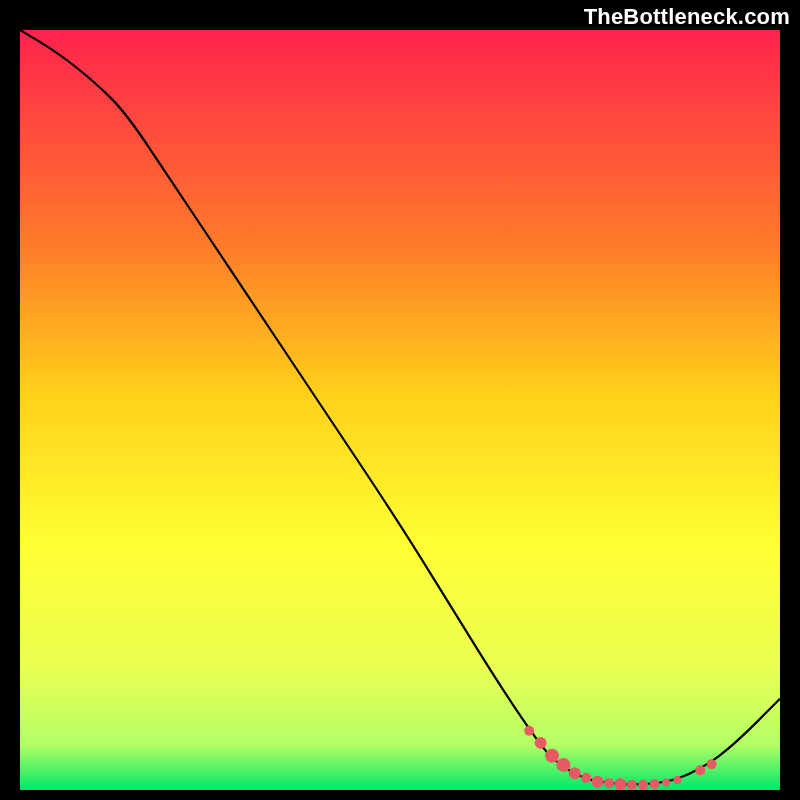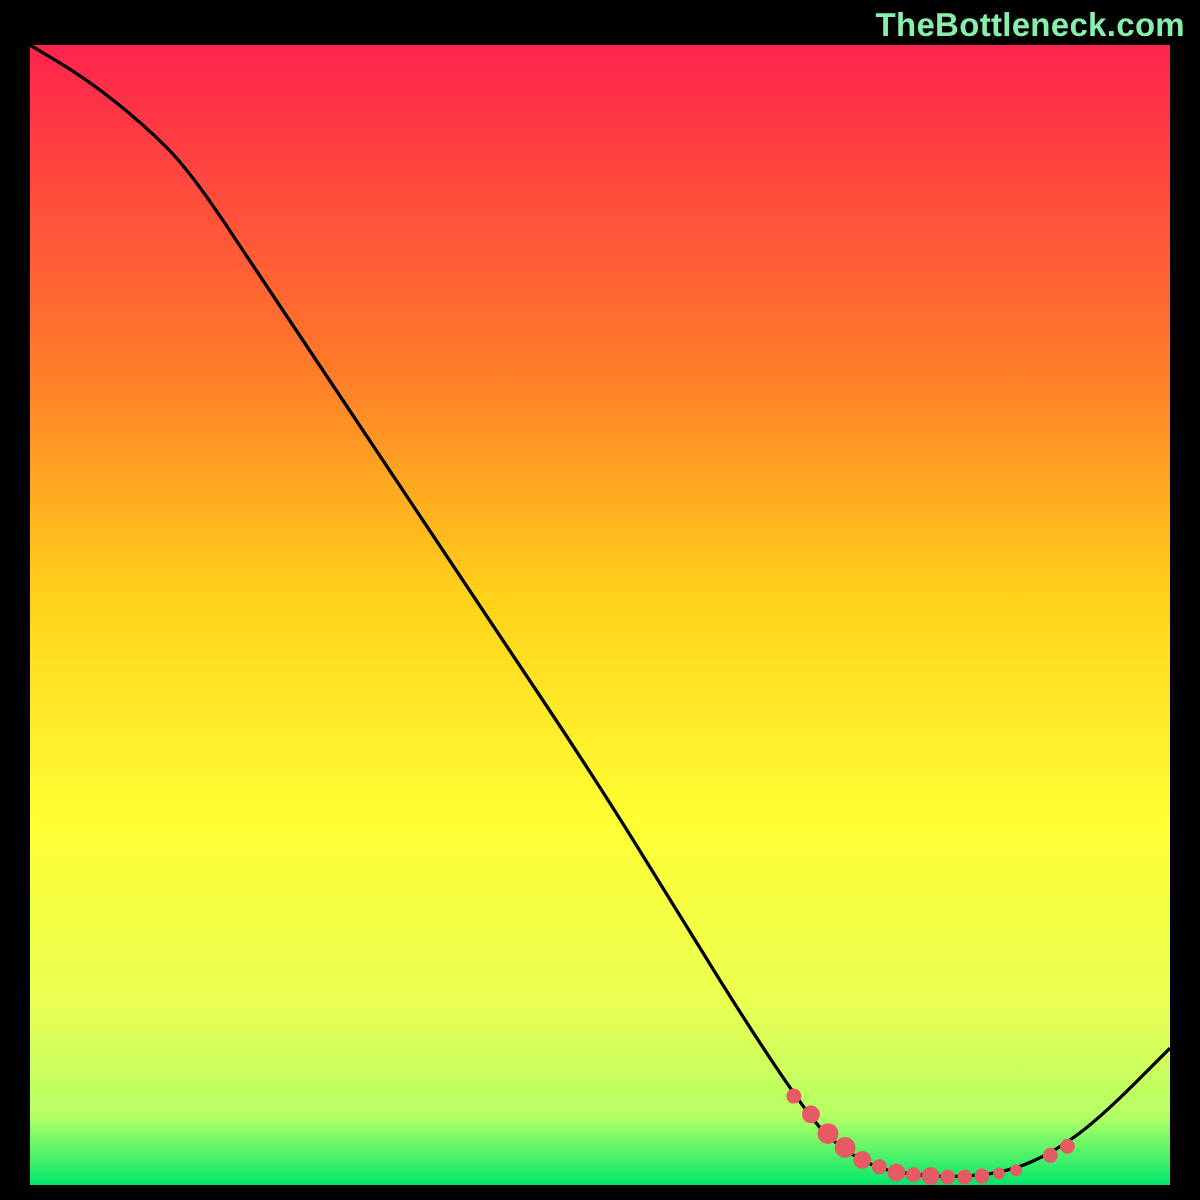--- a/index.html
+++ b/index.html
@@ -14,21 +14,21 @@
   .stage {
     position: relative;
     width: 800px;
     height: 800px;
     background: #000;
   }
   .attribution {
     position: absolute;
     top: 4px;
     right: 10px;
-    color: #86efac;
+    color: #ffffff;
     font-size: 22px;
     font-weight: 600;
     letter-spacing: 0.2px;
     user-select: none;
   }
   .plot {
     position: absolute;
     left: 20px;
     top: 30px;
     width: 760px;

